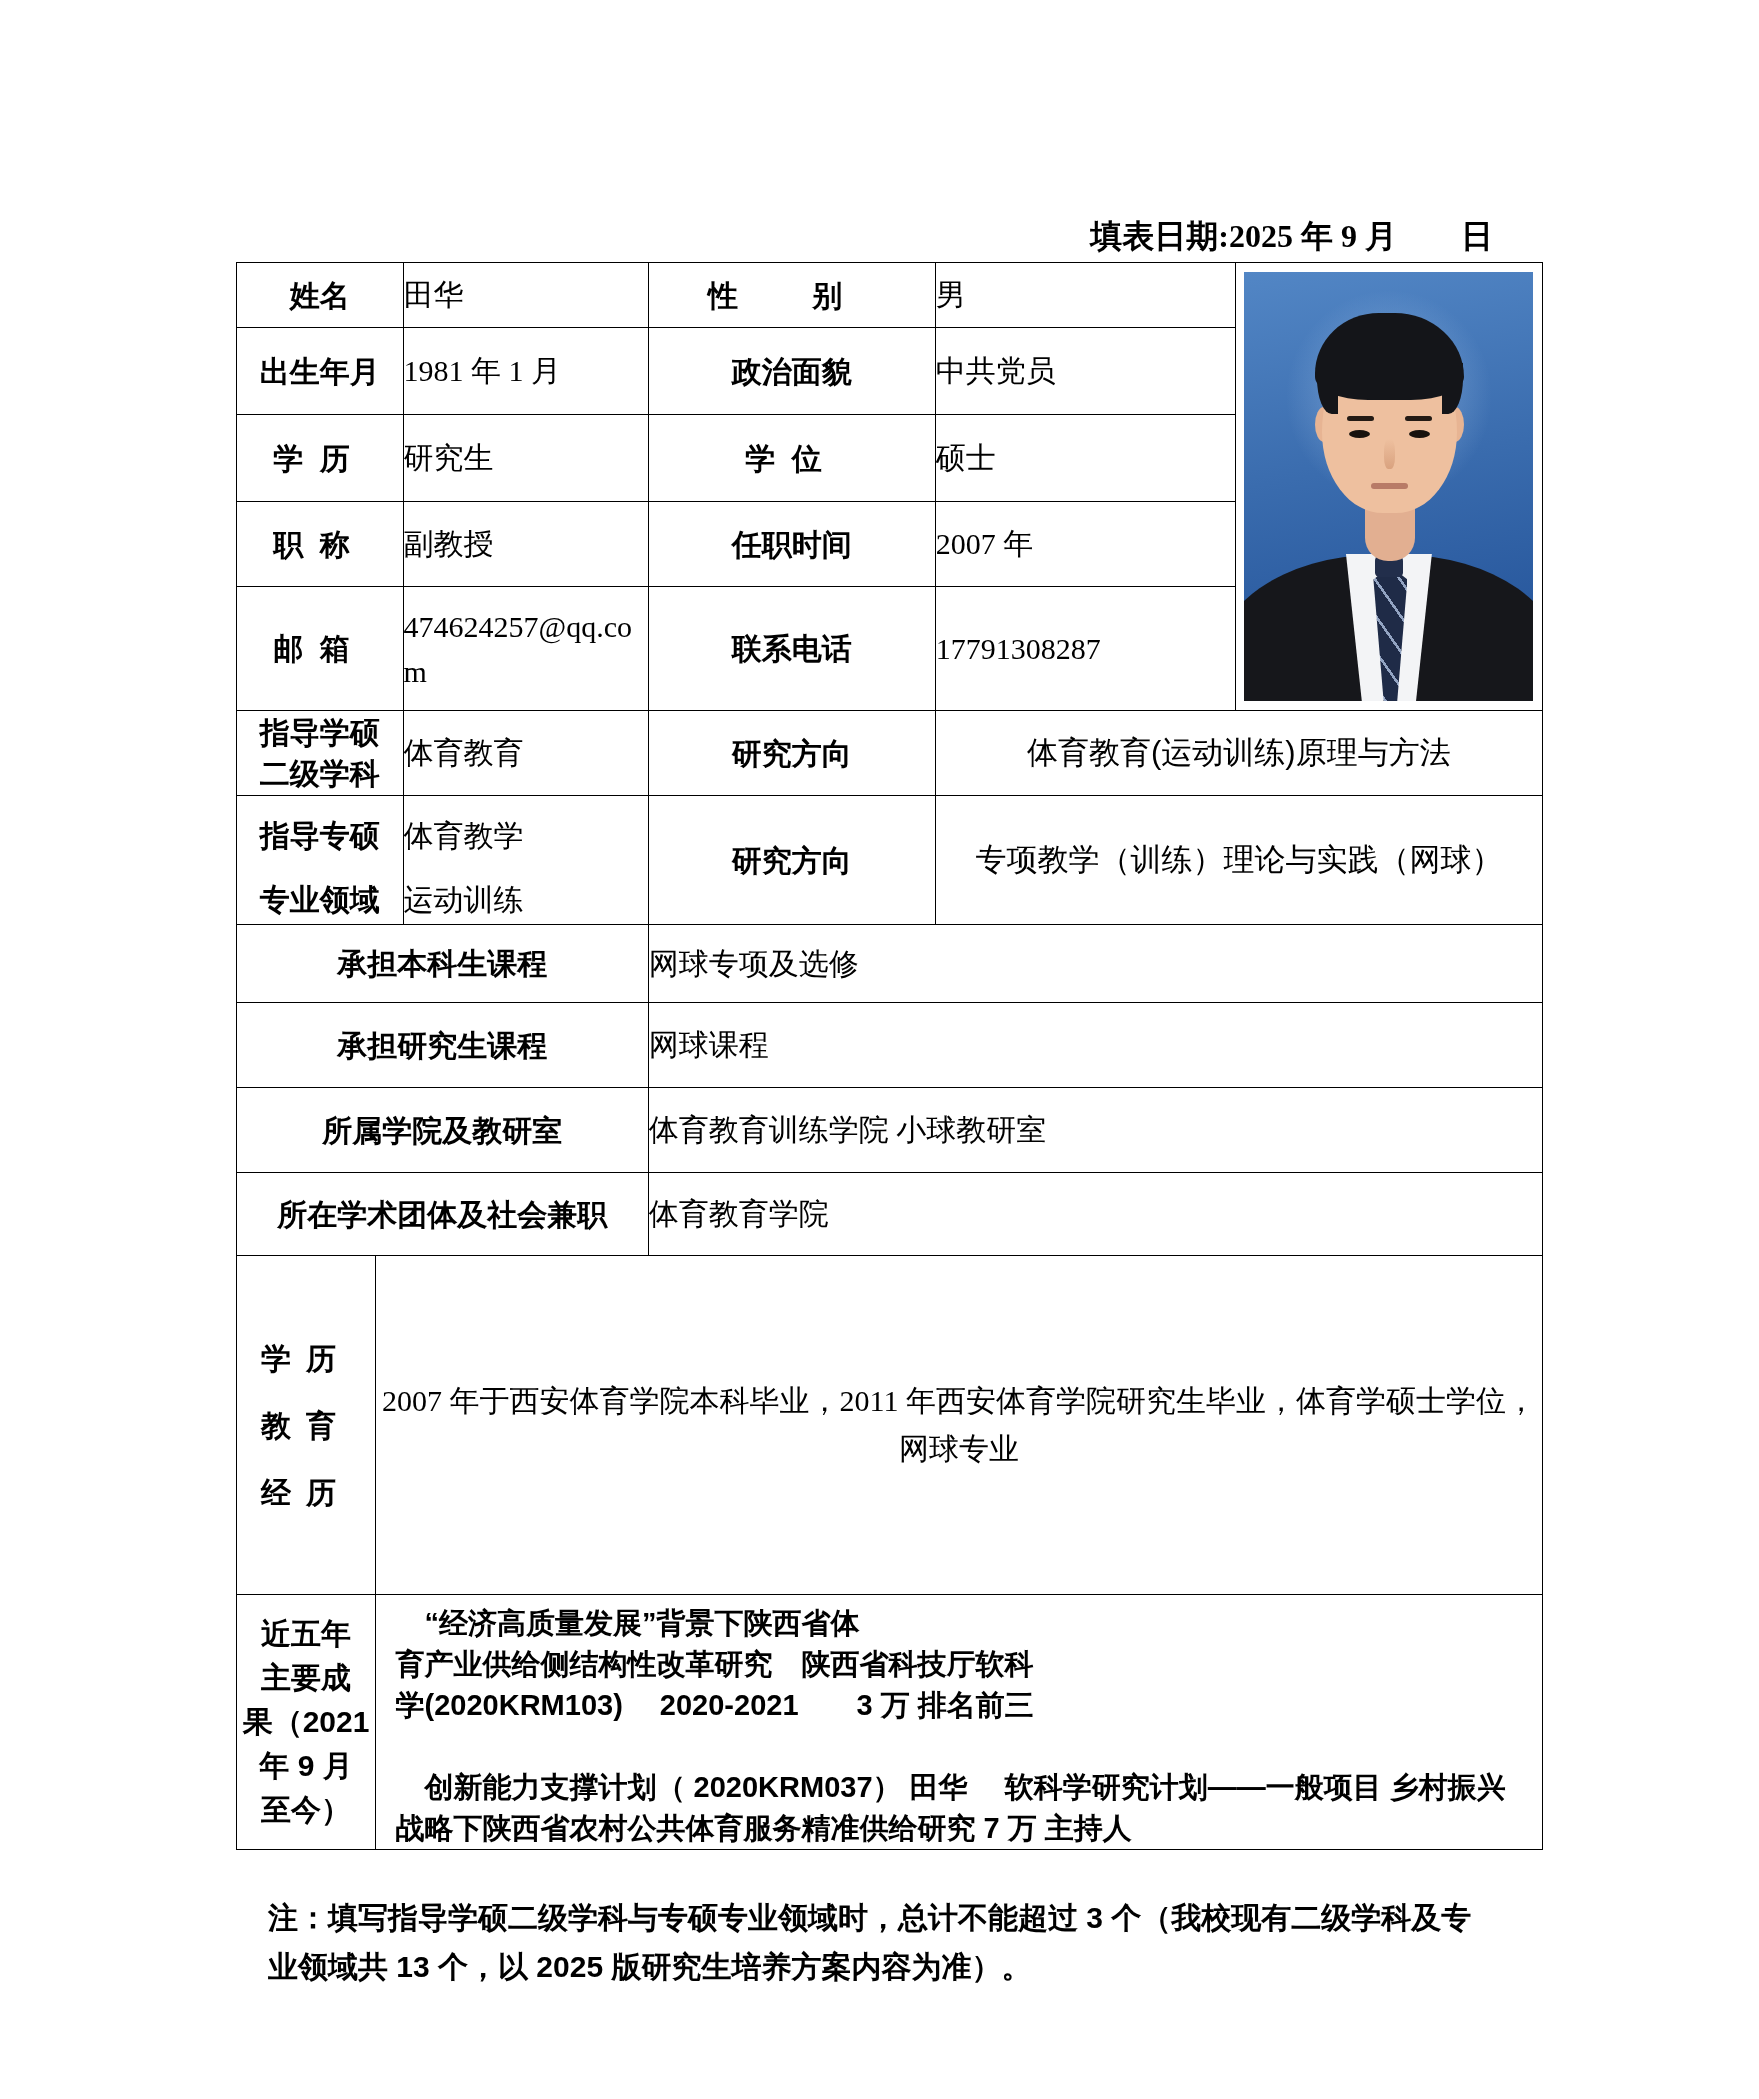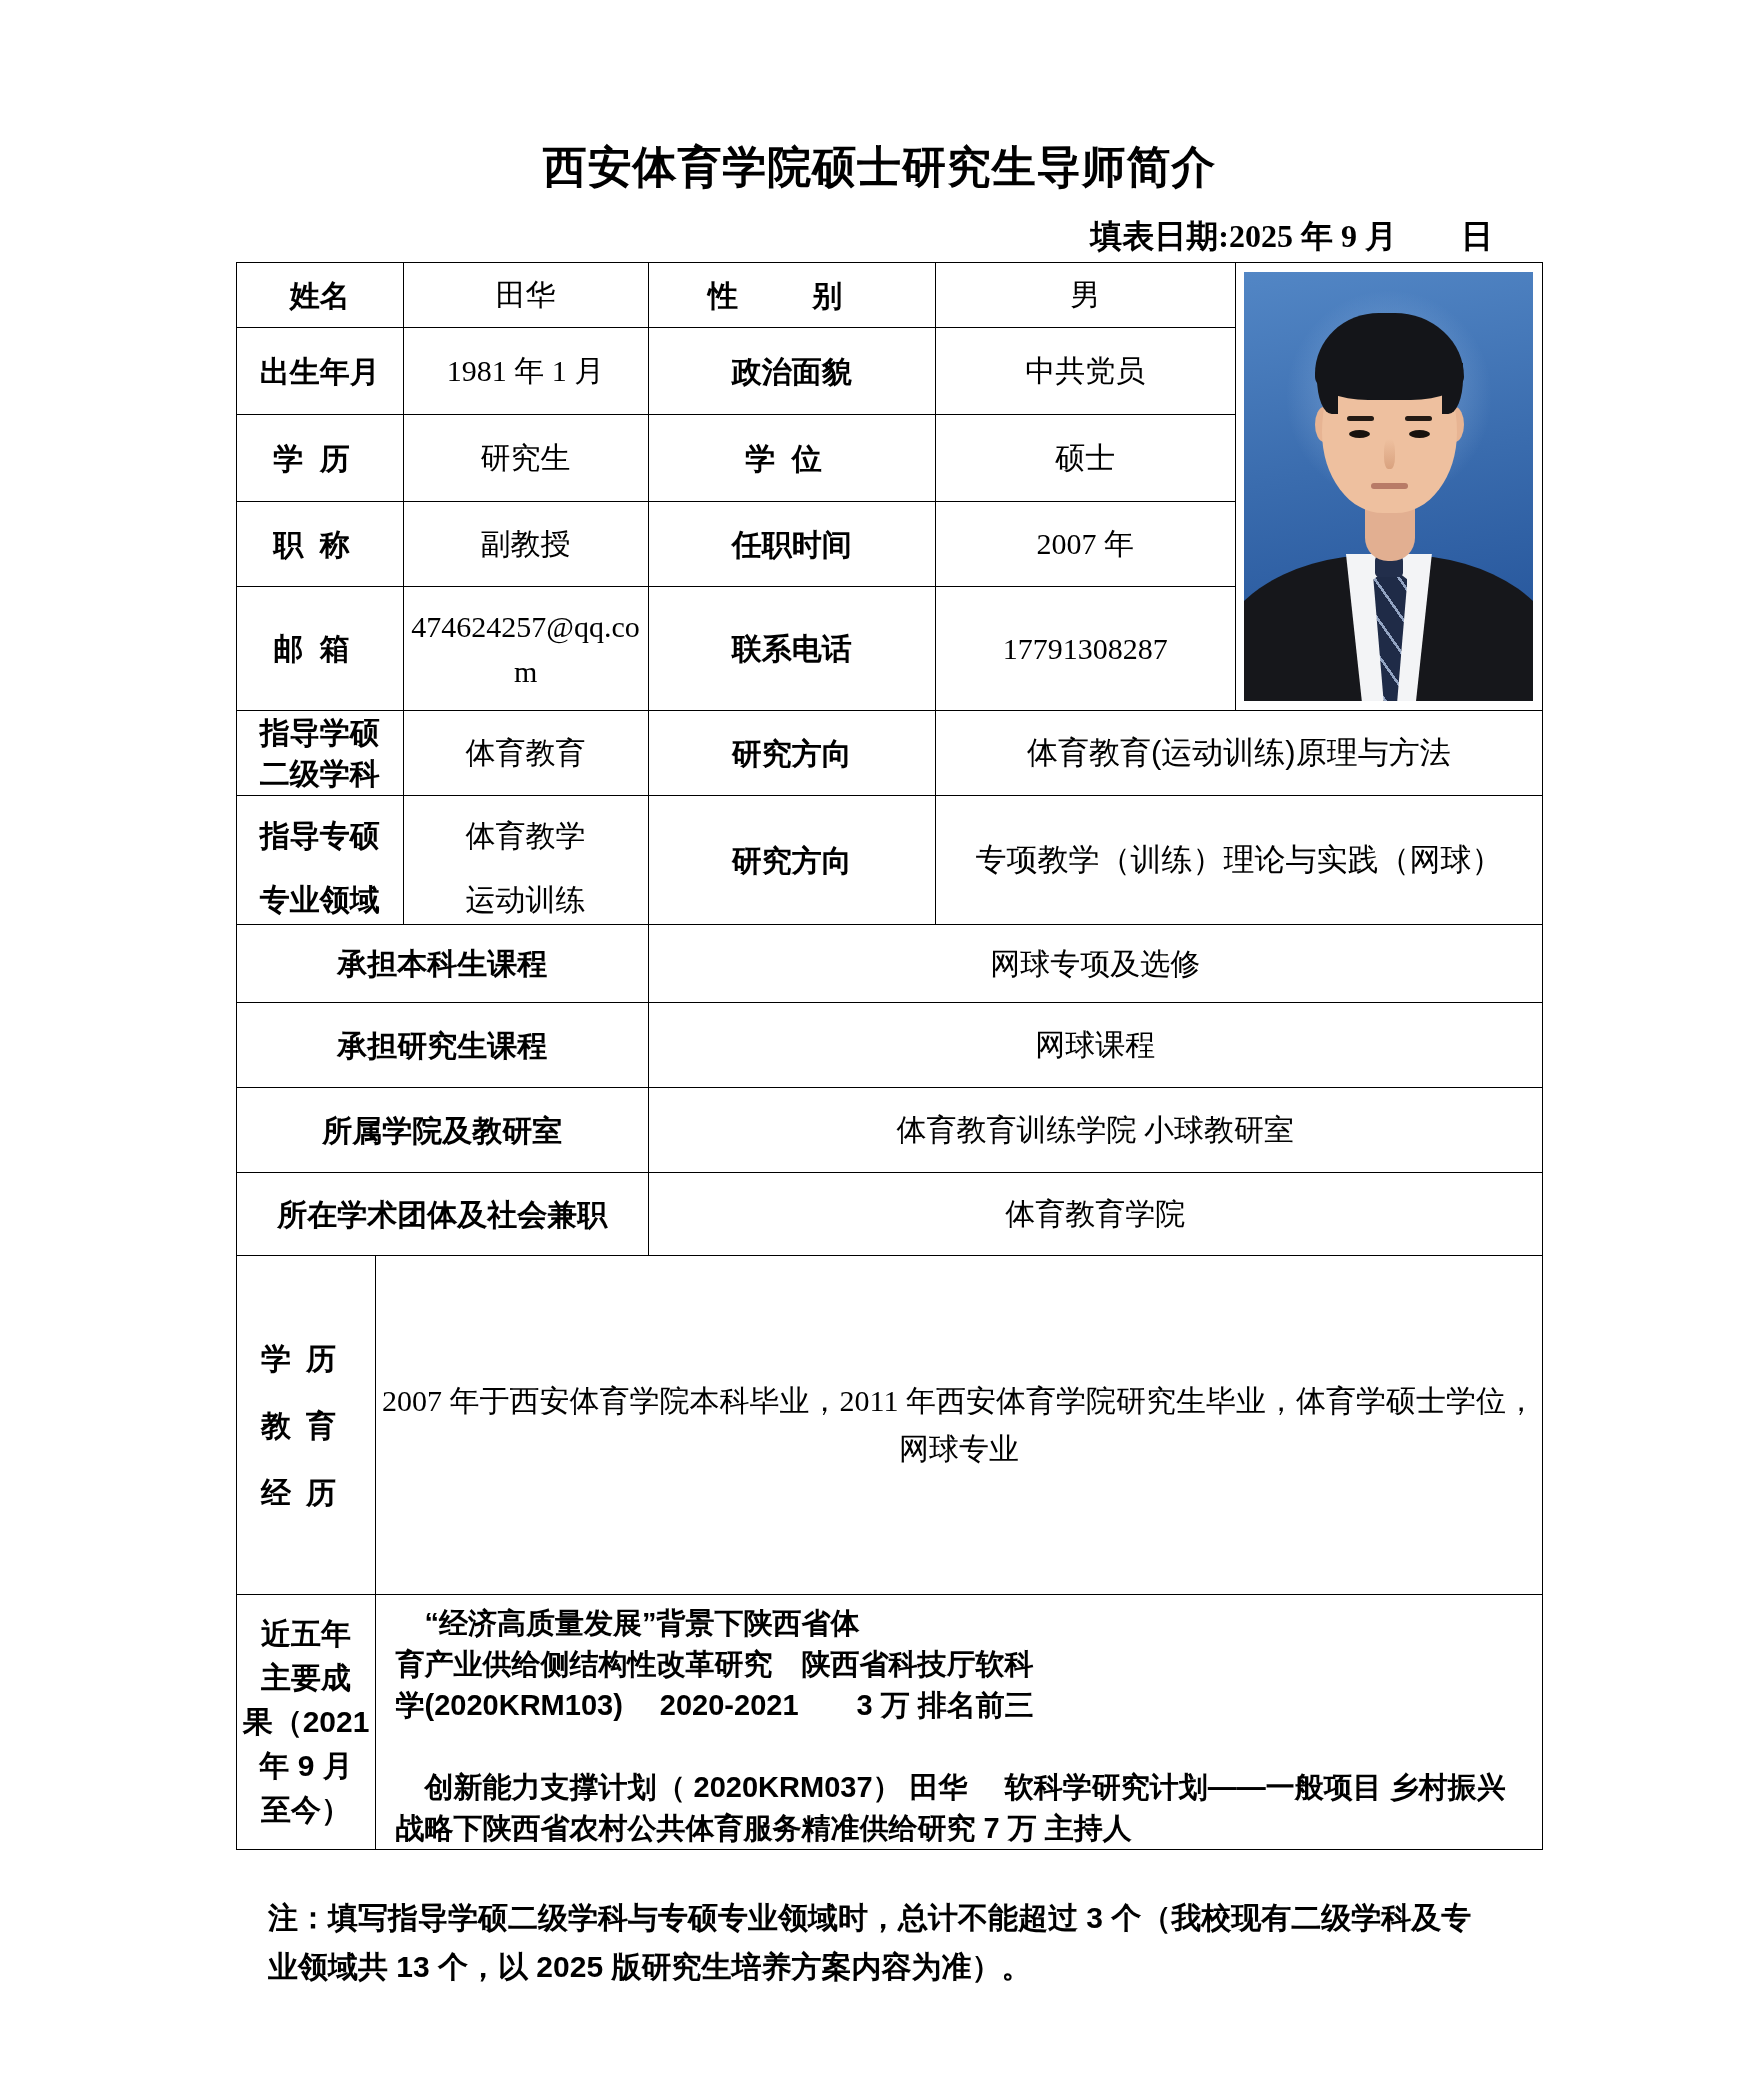--- a/index.html
+++ b/index.html
@@ -10,21 +10,21 @@
          font-size:44px;font-weight:700;letter-spacing:0.9px;}
   .date{position:absolute;top:215px;right:266px;font-size:32px;font-weight:700;
         font-family:"Liberation Serif","DejaVu Serif",serif;}
 
   table.grid{position:absolute;left:236px;top:262px;border-collapse:collapse;table-layout:fixed;width:1307px;}
   table.grid td{border:1.8px solid #000;padding:0;vertical-align:middle;overflow:hidden;}
 
   .lbl{font-weight:700;font-size:30px;text-align:center;line-height:1.3;}
   .gap{letter-spacing:.55em;}
   .gapw{letter-spacing:1.1em;}
-  .val{font-family:"Liberation Serif","DejaVu Serif",serif;font-size:30px;text-align:center;line-height:1.4;}
+  .val{font-family:"Liberation Serif","DejaVu Serif",serif;font-size:30px;text-align:left;line-height:1.4;}
   .hei{font-family:"Liberation Sans","DejaVu Sans",sans-serif;font-weight:500;font-size:31px;text-align:center;}
   .email{word-break:break-all;padding:0 21px;line-height:1.5;}
   .two-line div{line-height:41px;}
   .spread div{line-height:48px;margin-top:16px;}
 
   .edu-label div{line-height:67px;letter-spacing:.5em;font-weight:700;font-size:30px;text-align:center;}
   .edu-content{font-family:"Liberation Serif","DejaVu Serif",serif;font-size:30px;line-height:1.6;
                text-align:center;padding:0 23px;margin-left:28px;}
 
   .ach-label{vertical-align:middle;}
@@ -66,21 +66,20 @@
   .ph-eye.l{left:105px;}.ph-eye.r{left:165px;}
   .ph-nose{position:absolute;top:167px;left:140px;width:10.6px;height:30px;
            background:linear-gradient(#eec09f,#d9a27f);border-radius:40%;}
   .ph-mouth{position:absolute;top:211px;left:127px;width:37px;height:6.2px;background:#b87b67;border-radius:3.5px;}
 </style>
 </head>
 <body>
 
 <div class="page">
 
-  <div class="title">西安体育学院硕士研究生导师简介</div>
   <div class="date">填表日期:2025 年 9 月　　日</div>
 
   <table class="grid">
     <colgroup>
       <col style="width:139px">
         <col style="width:27.5px">
         <col style="width:245px">
       <col style="width:287px">
         <col style="width:300px">
         <col style="width:307px">

